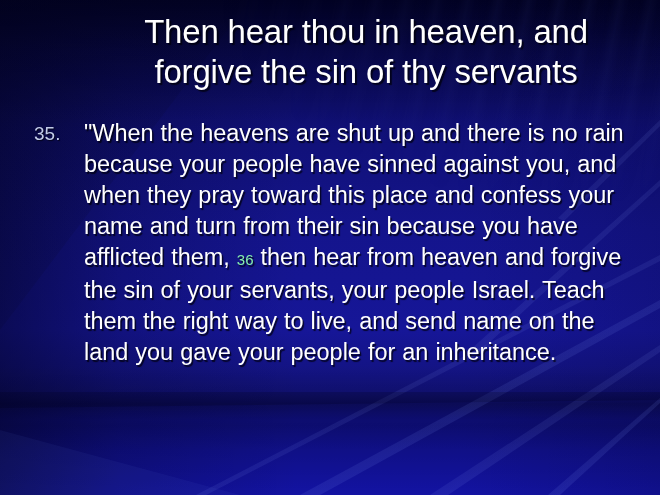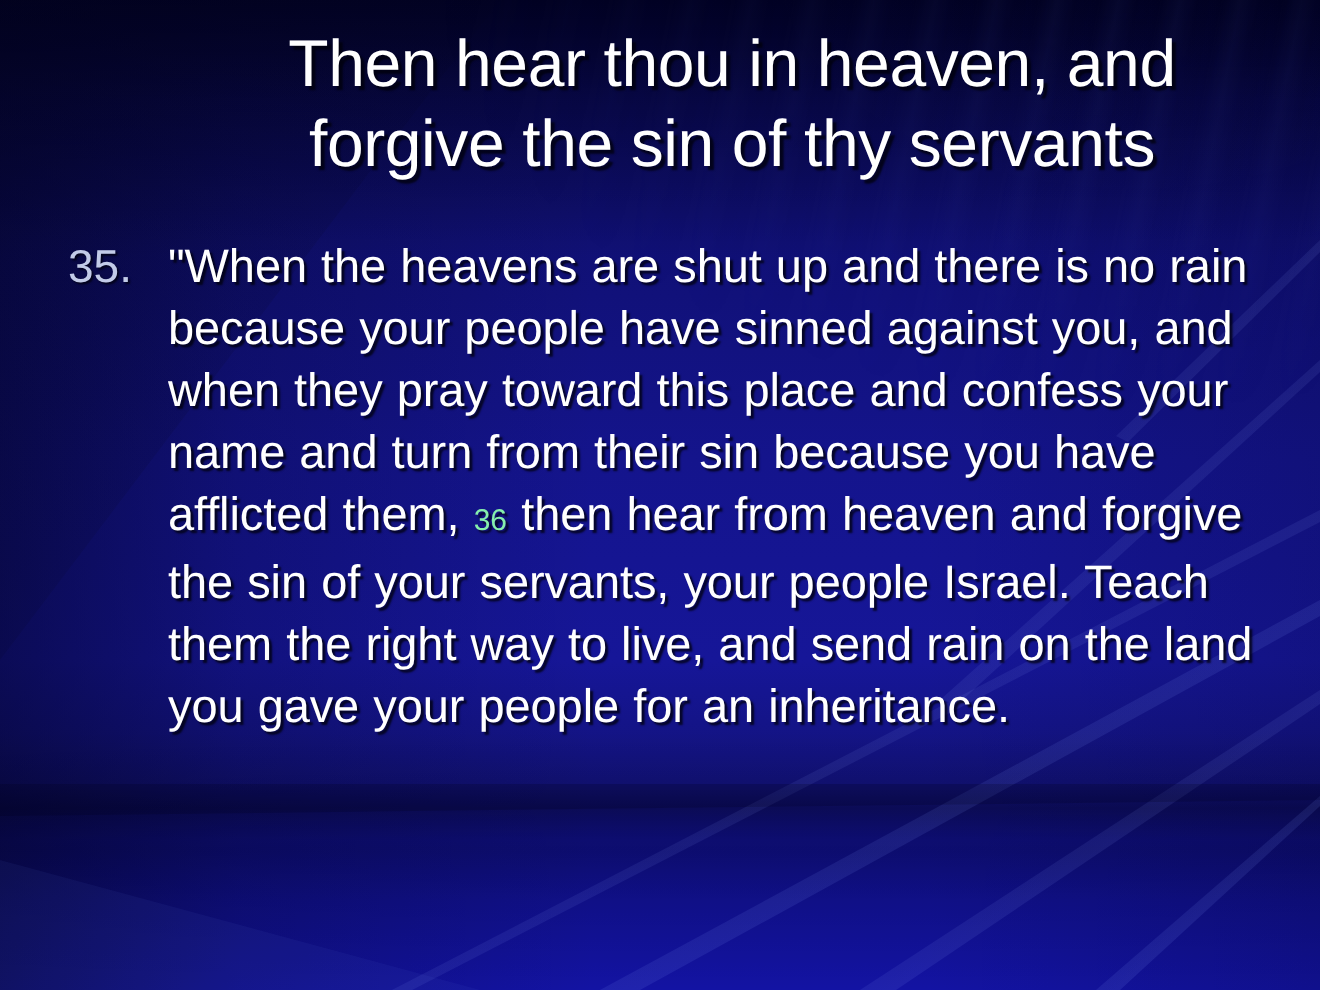--- a/index.html
+++ b/index.html
@@ -104,21 +104,21 @@
     top: 118px;
     width: 610px;
     display: flex;
     align-items: flex-start;
   }
 
   #verse-number {
     flex: 0 0 auto;
     width: 54px;
     color: #c2cbe8;
-    font-size: 23px;
+    font-size: 19px;
     line-height: 31px;
     text-shadow: 1px 1px 1px rgba(0,0,10,0.7);
     text-align: left;
     padding-left: 4px;
     box-sizing: border-box;
   }
 
   #verse-text {
     flex: 1 1 auto;
     color: #ffffff;
@@ -182,17 +182,17 @@
   </div>
 
   <div id="title">Then hear thou in heaven, and
 forgive the sin of thy servants</div>
 
   <div id="body-block">
     <div id="verse-number">35.</div>
     <div id="verse-text">
       <span>"When the heavens are shut up and there is no rain because your people have sinned against you, and when they pray toward this place and confess your name and turn from their sin because you have afflicted them,</span>
       <span class="vnum-inline">36</span>
-      <span>then hear from heaven and forgive the sin of your servants, your people Israel. Teach them the right way to live, and send rain on the land you gave your people for an inheritance.</span>
+      <span>then hear from heaven and forgive the sin of your servants, your people Israel. Teach them the right way to live, and send name on the land you gave your people for an inheritance.</span>
     </div>
   </div>
 
 </div>
 
 </body></html>

